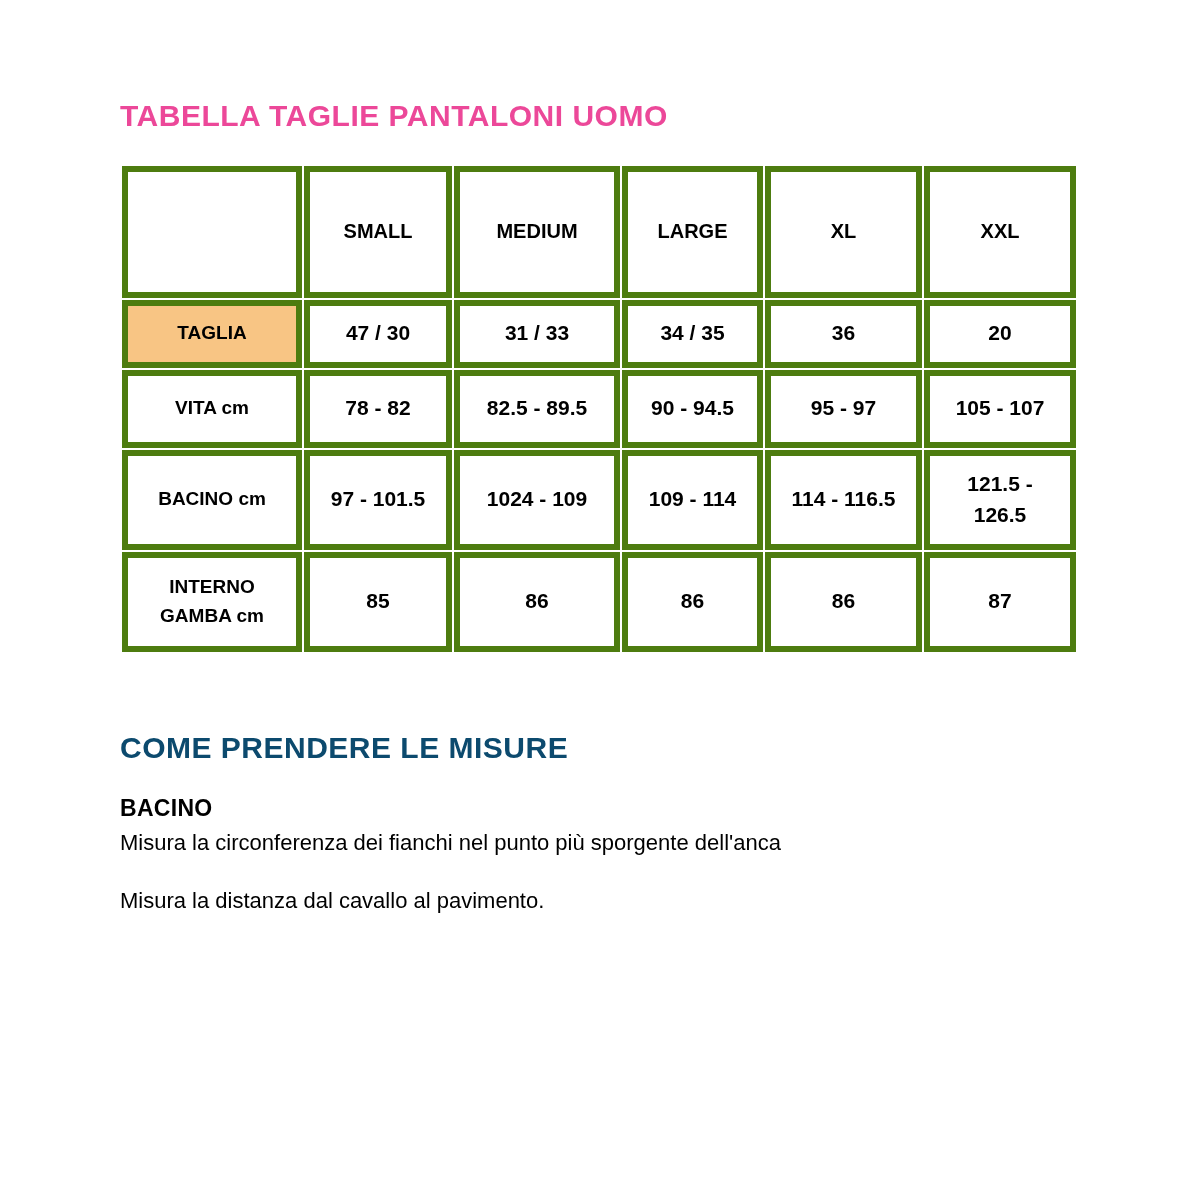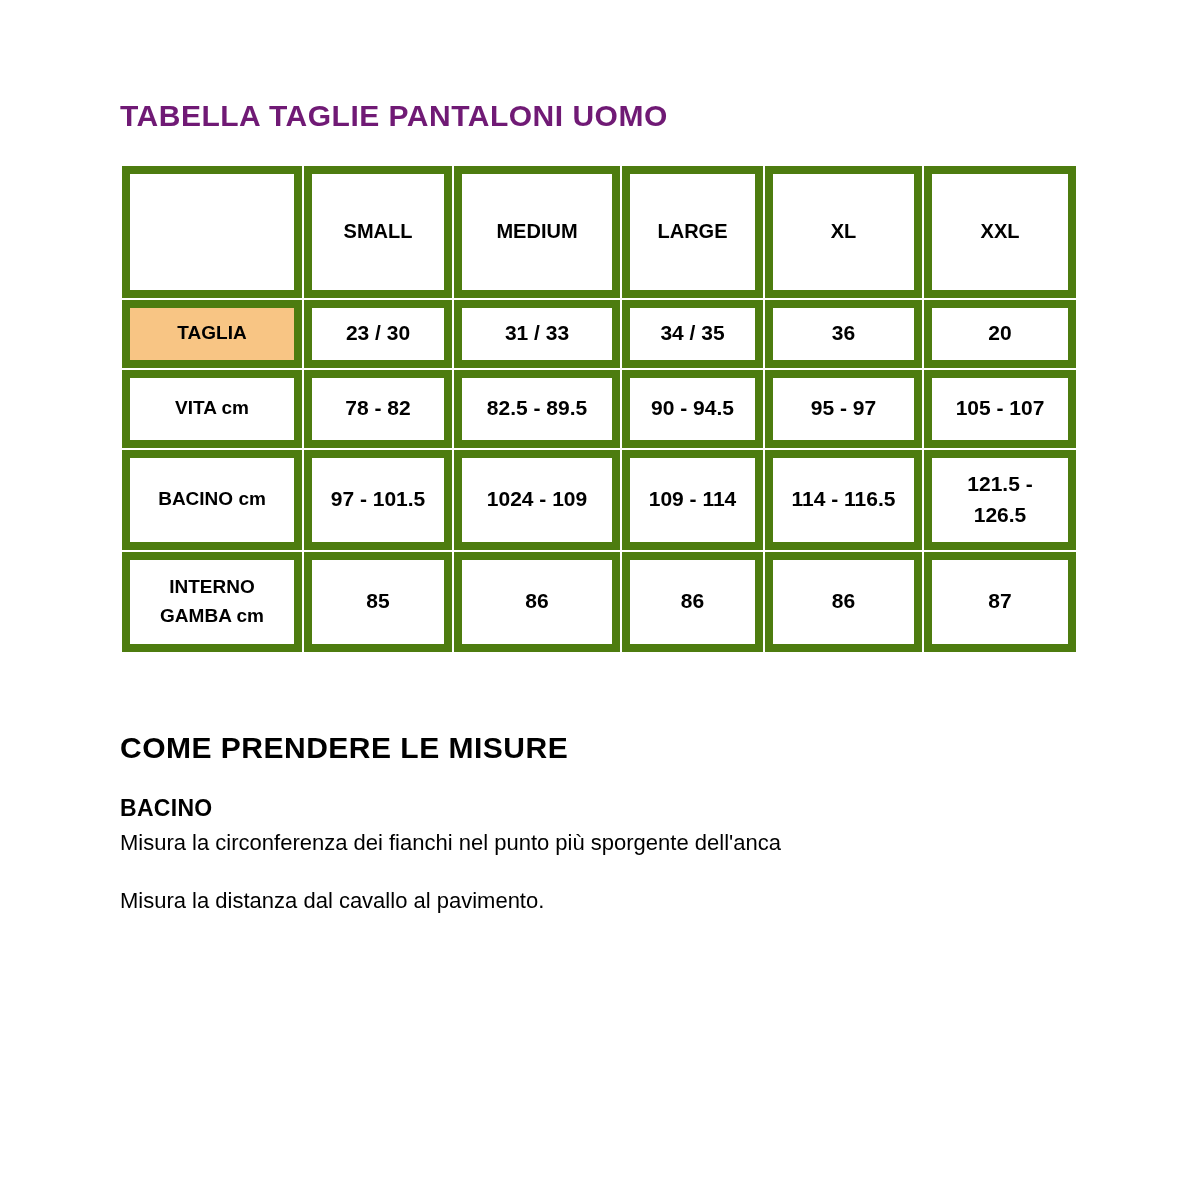--- a/index.html
+++ b/index.html
@@ -17,33 +17,33 @@
     height: 1200px;
     background: #ffffff;
     padding: 0 120px;
   }
   .page-title {
     padding-top: 100px;
     font-size: 30px;
     font-weight: 700;
     letter-spacing: 0.5px;
     line-height: 1.05;
-    color: #701a75;
+    color: #ec4899;
   }
 
   
   table.size-table {
     margin-top: 32px;
     border-collapse: separate;
     border-spacing: 2px;
     table-layout: fixed;
     width: 958px;
   }
   table.size-table td, table.size-table th {
-    border: 8px solid #4d7c0f;
+    border: 6px solid #4d7c0f;
     text-align: center;
     vertical-align: middle;
     background: #ffffff;
   }
   th.corner-cell {
     background: #000000;
     color: #ffffff;
     font-size: 20px;
     font-weight: 700;
     line-height: 1.5;
@@ -74,21 +74,21 @@
   tr.row-2 td { height: 78px; }
   tr.row-3 td { height: 100px; }
   tr.row-4 td { height: 100px; }
 
   
   .measure-heading {
     margin-top: 77px;
     font-size: 30px;
     font-weight: 700;
     letter-spacing: 0.5px;
-    color: #000000;
+    color: #0c4a6e;
   }
   .measure-item { margin-top: 30px; }
   .measure-item + .measure-item { }
   .measure-item h3 {
     font-size: 23px;
     font-weight: 700;
     letter-spacing: 0.3px;
   }
   .measure-item p {
     margin-top: 7px;
@@ -124,21 +124,21 @@
         <th class="size-col">LARGE</th>
         <th class="size-col">XL</th>
         <th class="size-col">XXL</th>
       </tr>
     </thead>
     <tbody>
       <tr class="row-1">
         <td class="row-label first">
           <span>TAGLIA</span>
         </td>
-        <td class="value-cell">23 / 30</td>
+        <td class="value-cell">47 / 30</td>
         <td class="value-cell">31 / 33</td>
         <td class="value-cell">34 / 35</td>
         <td class="value-cell">36</td>
         <td class="value-cell">20</td>
       </tr>
       <tr class="row-2">
         <td class="row-label">
           <span>VITA cm</span>
         </td>
         <td class="value-cell">78 - 82</td>

